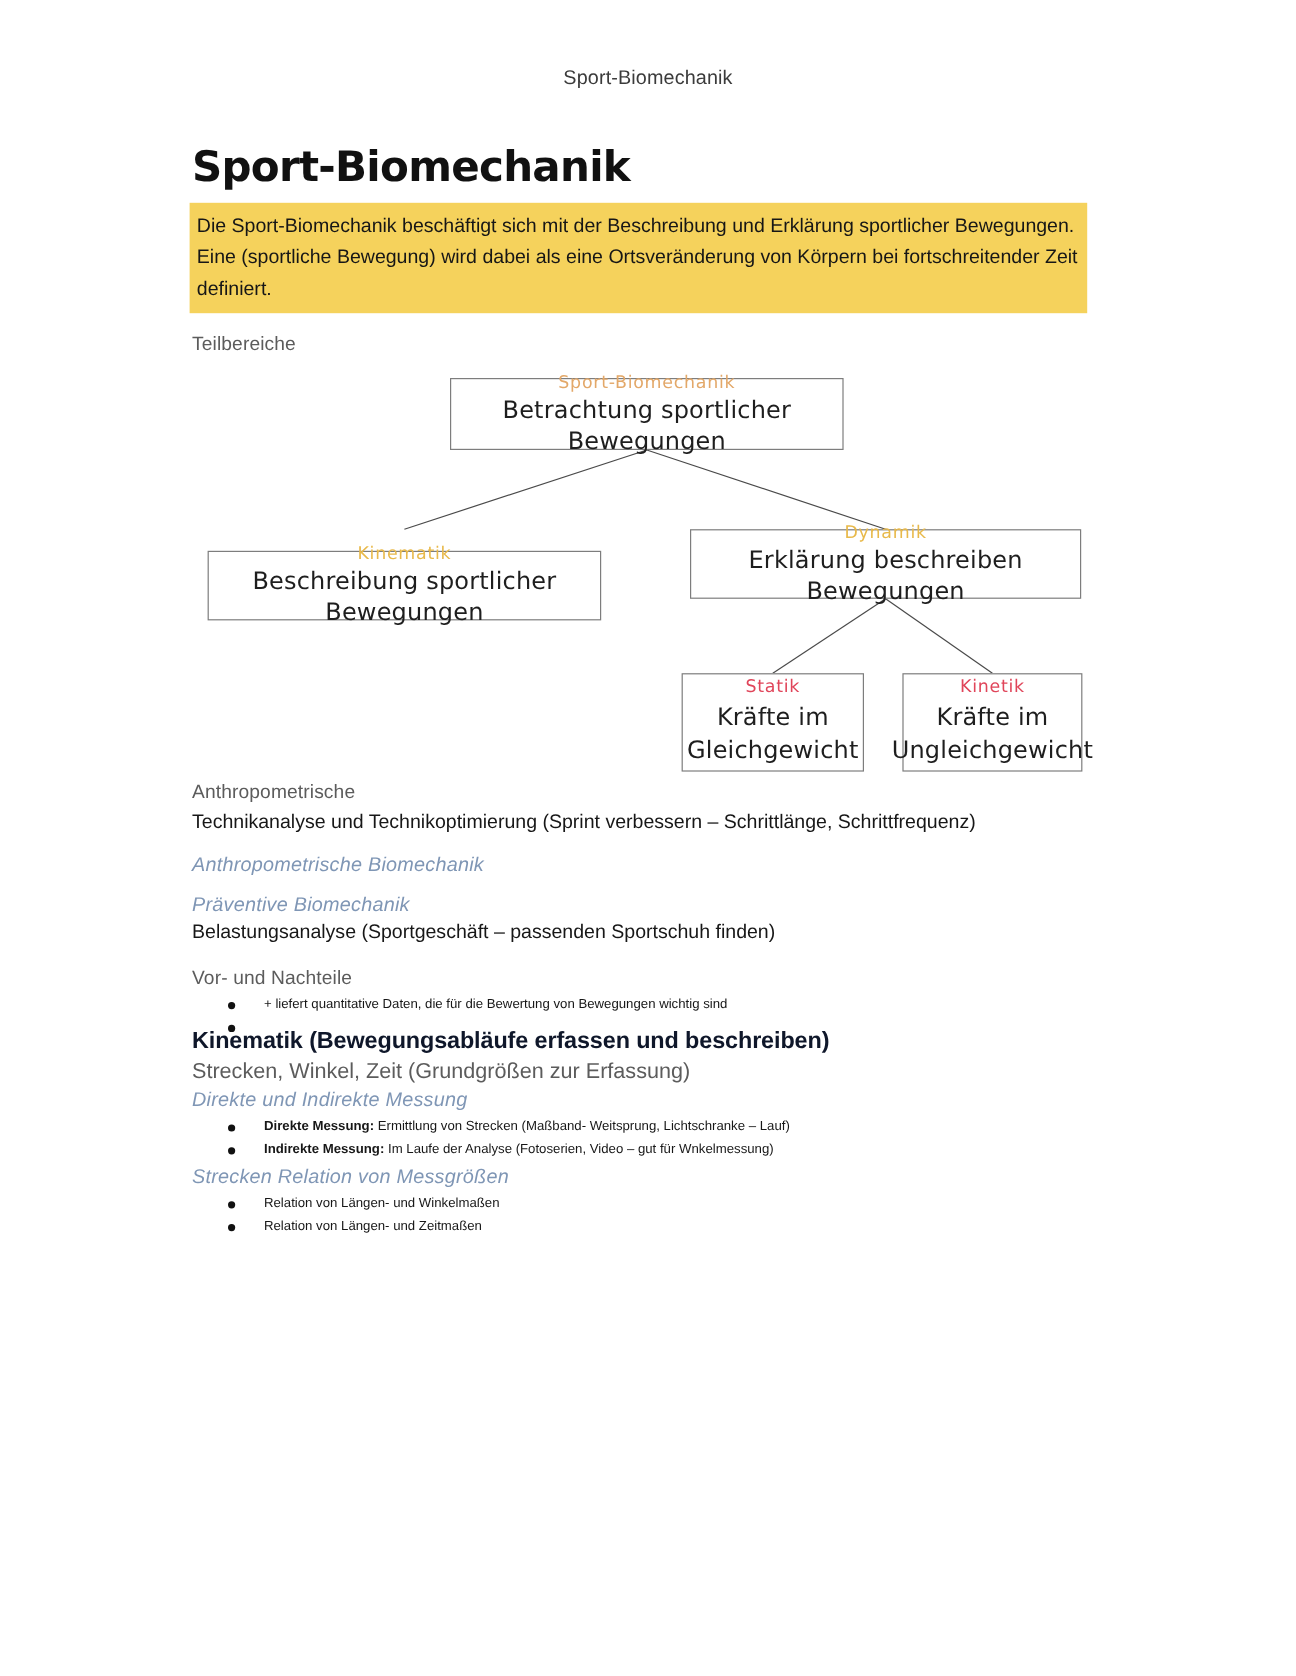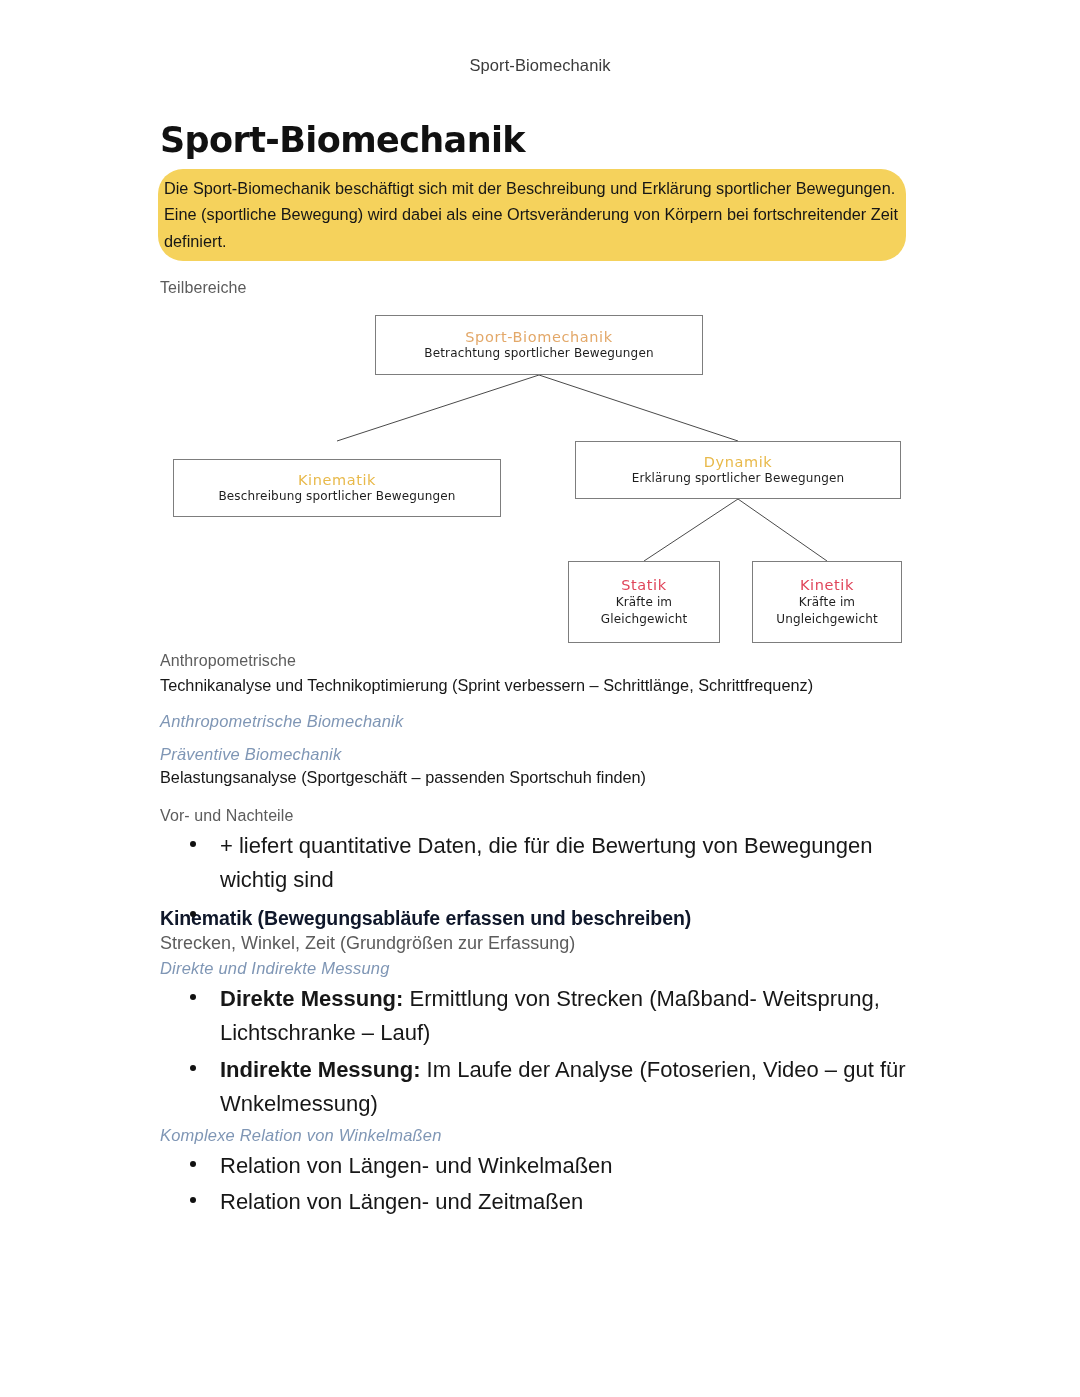--- a/index.html
+++ b/index.html
@@ -55,21 +55,20 @@
 
   
   .highlight-block {
     background: #f5d25c;
     padding: 6px 6px 7px 6px;
     font-size: 16.3px;
     line-height: 1.62;
     color: #161616;
     width: 748px;
     box-sizing: border-box;
-    border-radius: 25px;
   }
 
   
   .h-grey {
     font-size: 16px;
     color: #5c5c5c;
     font-weight: normal;
     margin: 18px 0 4px 2px;
     letter-spacing: 0.1px;
   }
@@ -108,21 +107,21 @@
   }
 
   
   ul.bullets {
     list-style: none;
     margin: 4px 0 2px 0;
     padding: 0 0 0 32px;
   }
   ul.bullets li {
     position: relative;
-    font-size: 22px;
+    font-size: 11px;
     color: #171717;
     line-height: 1.55;
     padding-left: 30px;
     margin-bottom: 2px;
   }
   ul.bullets li .bullet-dot {
     position: absolute;
     left: 0;
     top: 0.55em;
     width: 6px;
@@ -155,21 +154,21 @@
     flex-direction: column;
     justify-content: center;
     align-items: center;
   }
   .node .node-title {
     font-size: 14.5px;
     letter-spacing: 0.6px;
     line-height: 1.25;
   }
   .node .node-sub {
-    font-size: 12px;
+    font-size: 20px;
     color: #1e1e1e;
     letter-spacing: 0.15px;
     line-height: 1.3;
   }
   #node-root   { left: 217px; top: 12px;  width: 328px; height: 60px; }
   #node-kinematik { left: 15px;  top: 156px; width: 328px; height: 58px; }
   #node-dynamik   { left: 417px; top: 138px; width: 326px; height: 58px; }
   #node-statik    { left: 410px; top: 258px; width: 152px; height: 82px; }
   #node-kinetik   { left: 594px; top: 258px; width: 150px; height: 82px; }
   #node-statik .node-sub, #node-kinetik .node-sub { line-height: 1.42; }
@@ -202,21 +201,21 @@
         <div class="node-sub">Betrachtung sportlicher Bewegungen</div>
       </div>
 
       <div class="node" id="node-kinematik">
         <div class="node-title" style="color:#E8B94A;">Kinematik</div>
         <div class="node-sub">Beschreibung sportlicher Bewegungen</div>
       </div>
 
       <div class="node" id="node-dynamik">
         <div class="node-title" style="color:#E8B94A;">Dynamik</div>
-        <div class="node-sub">Erklärung sportlicher Bewegungen</div>
+        <div class="node-sub">Erklärung beschreiben Bewegungen</div>
       </div>
 
       <div class="node" id="node-statik">
         <div class="node-title" style="color:#E0455A;">Statik</div>
         <div class="node-sub">Kräfte im</div>
         <div class="node-sub">Gleichgewicht</div>
       </div>
 
       <div class="node" id="node-kinetik">
         <div class="node-title" style="color:#E0455A;">Kinetik</div>
@@ -256,21 +255,21 @@
       <li>
         <span class="bullet-dot"></span>
         <b>Direkte Messung:</b><span> Ermittlung von Strecken (Maßband- Weitsprung, Lichtschranke – Lauf)</span>
       </li>
       <li>
         <span class="bullet-dot"></span>
         <b>Indirekte Messung:</b><span> Im Laufe der Analyse (Fotoserien, Video – gut für Wnkelmessung)</span>
       </li>
     </ul>
 
-    <div class="h-blue" style="margin-top:5px;">Komplexe Relation von Winkelmaßen</div>
+    <div class="h-blue" style="margin-top:5px;">Strecken Relation von Messgrößen</div>
 
     <ul class="bullets">
       <li>
         <span class="bullet-dot"></span>
         <span>Relation von Längen- und Winkelmaßen</span>
       </li>
       <li>
         <span class="bullet-dot"></span>
         <span>Relation von Längen- und Zeitmaßen</span>
       </li>

